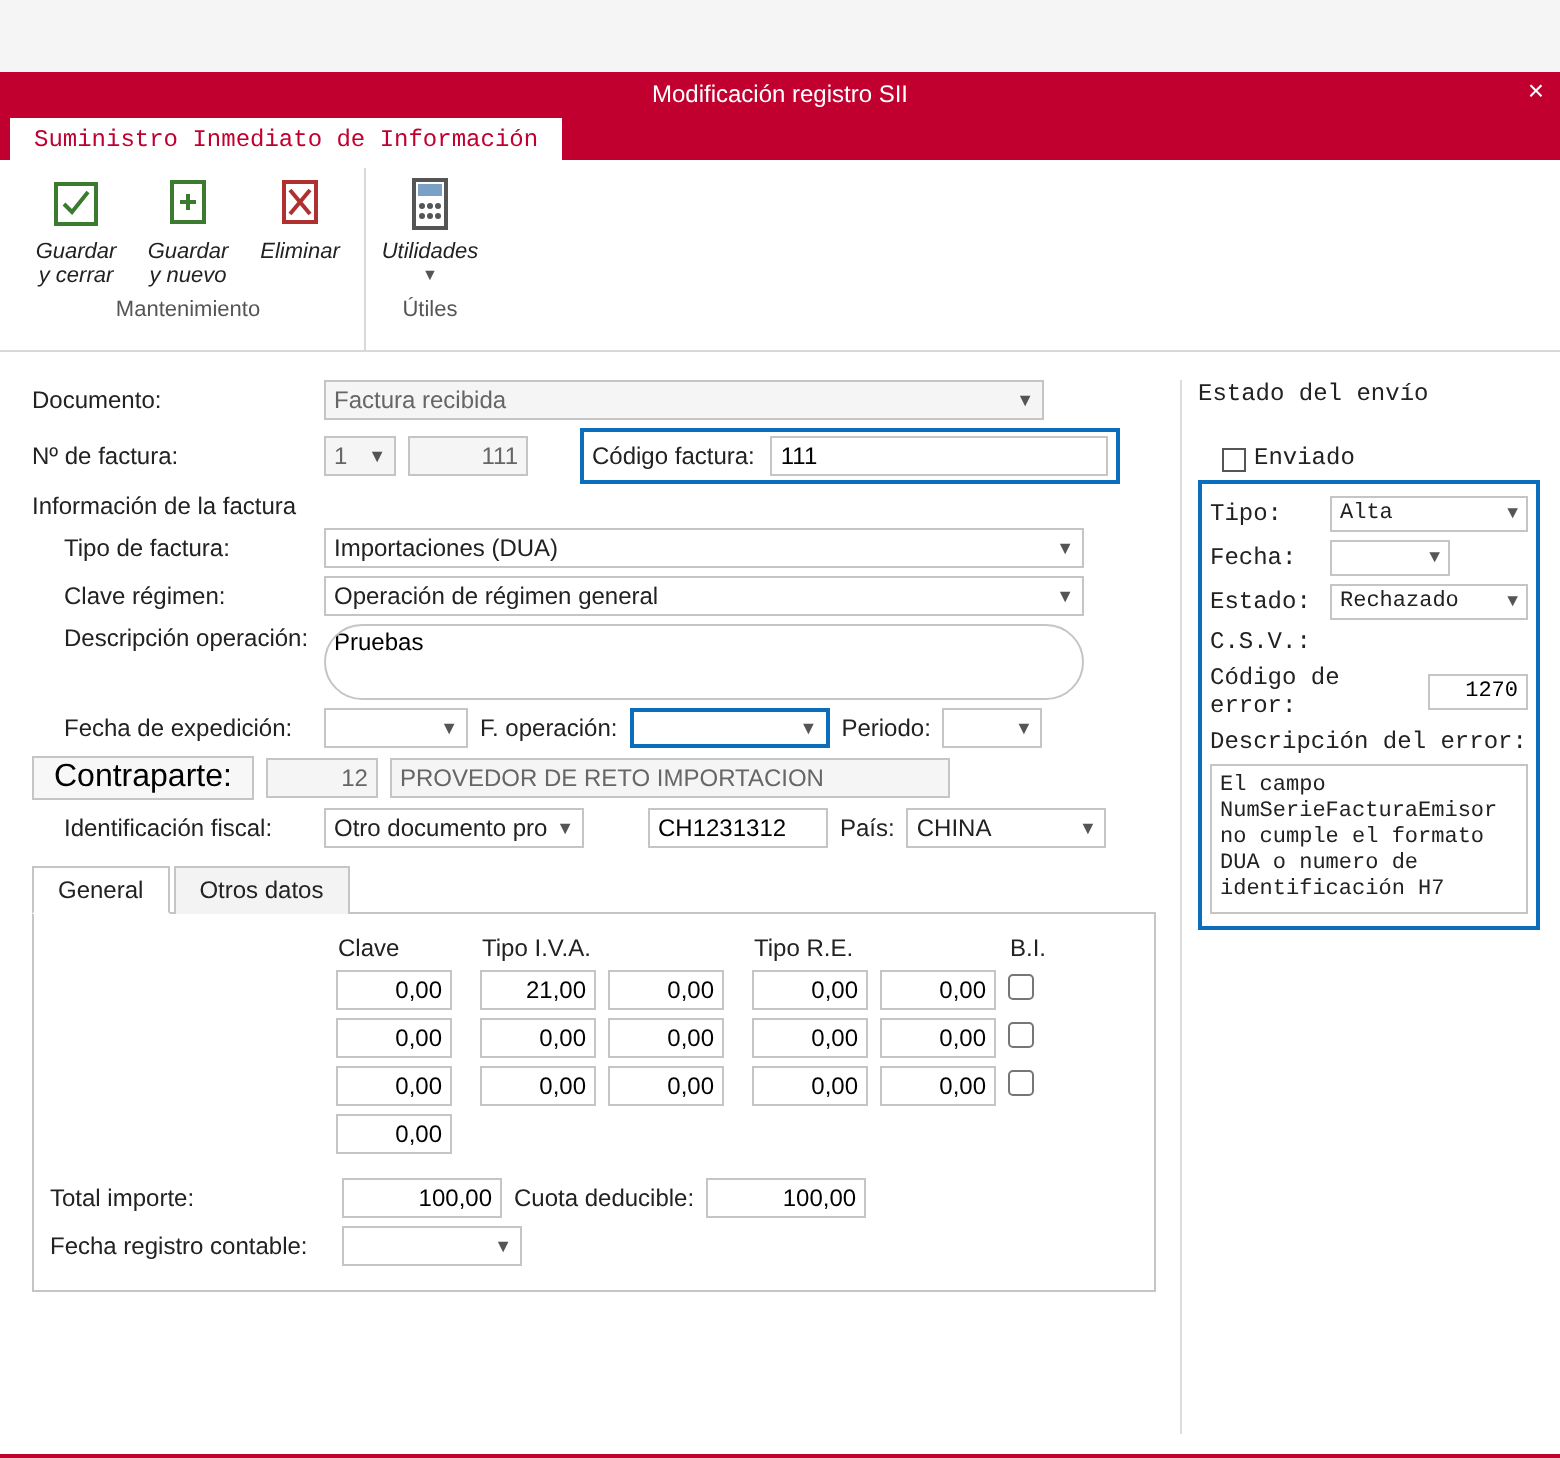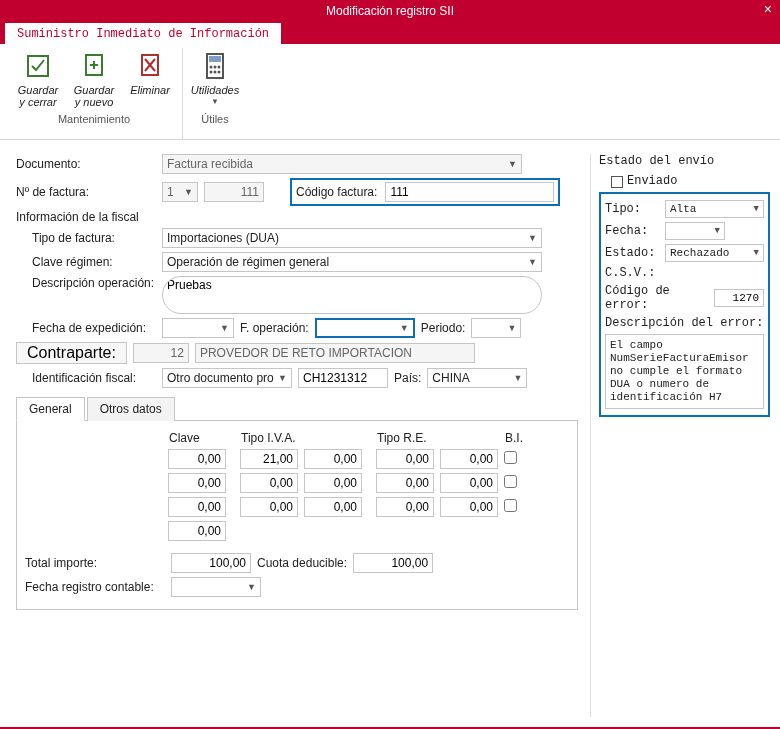--- a/index.html
+++ b/index.html
@@ -28,20 +28,21 @@
   
   .titlebar {
     background: var(--accent);
     color: #fff;
     height: 22px;
     display: flex;
     align-items: center;
     justify-content: center;
     position: relative;
     font-size: 12px;
+    margin-top: 36px;
   }
   .titlebar .close {
     position: absolute;
     right: 8px;
     top: 1px;
     font-size: 14px;
     cursor: pointer;
   }
   
   .ribbon-tabs {
@@ -195,21 +196,21 @@
   }
   .side-box .combo, .side-box input[type=text] { height: 18px; font-size: 11px; }
   .err-desc {
     margin-top: 4px;
     border: 1px solid var(--field-border);
     padding: 4px;
     font-size: 11px;
     line-height: 13px;
     min-height: 46px;
   }
-  .chk { display: inline-flex; align-items: flex-end; gap: 4px; }
+  .chk { display: inline-flex; align-items: flex-end; gap: 4px; margin-top: 12px; }
   .chkbox { width: 12px; height: 12px; border: 1px solid #555; display: inline-block; }
 </style>
 </head>
 <body>
 
 <div class="titlebar">
   <span>Modificación registro SII</span>
   <span class="close">×</span>
 </div>
 
@@ -284,21 +285,21 @@
           <span>1</span>
           <span class="arrow">▼</span>
         </div>
       <input type="text" readonly="" class="num" style="width: 60px;" value="111">
       <div class="hl-box" style="margin-left:20px;flex:1;max-width:270px">
         <span>Código factura:</span>
         <input type="text" style="flex: 1 1 0%;" value="111">
       </div>
     </div>
 
-    <div class="section-title">Información de la fiscal</div>
+    <div class="section-title">Información de la factura</div>
 
     <div class="row indent">
       <span class="label">Tipo de factura:</span>
       <div class="combo" style="flex:1;max-width:380px">
           <span>Importaciones (DUA)</span>
           <span class="arrow">▼</span>
         </div>
     </div>
 
     <div class="row indent">
@@ -337,21 +338,21 @@
       <input type="text" readonly="" class="num" style="width: 56px;" value="12">
       <input type="text" readonly="" style="flex: 1 1 0%; max-width: 280px;" value="PROVEDOR DE RETO IMPORTACION">
     </div>
 
     <div class="row indent">
       <span class="label">Identificación fiscal:</span>
       <div class="combo" style="width:130px">
           <span style="overflow:hidden;white-space:nowrap">Otro documento prob</span>
           <span class="arrow">▼</span>
         </div>
-      <input type="text" style="width: 90px;" value="CH1231312">
+      <input type="text" style="width: 90px; margin-left: 26px;" value="CH1231312">
       <span>País:</span>
       <div class="combo" style="width:100px">
           <span>CHINA</span>
           <span class="arrow">▼</span>
         </div>
     </div>
 
     <div class="inner-tabs">
       <div class="inner-tab active">General</div>
       <div class="inner-tab">Otros datos</div>

